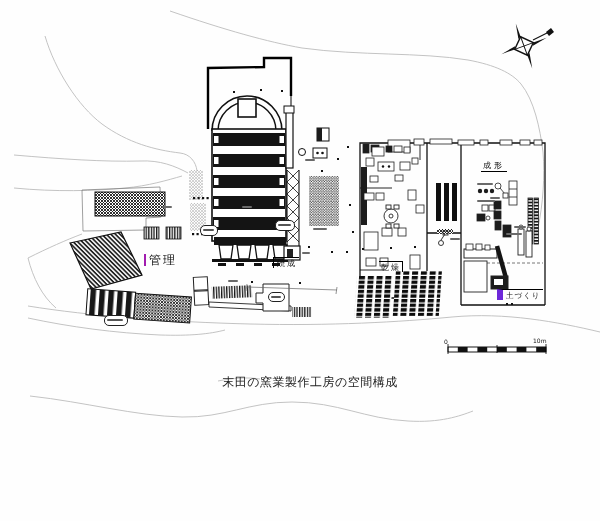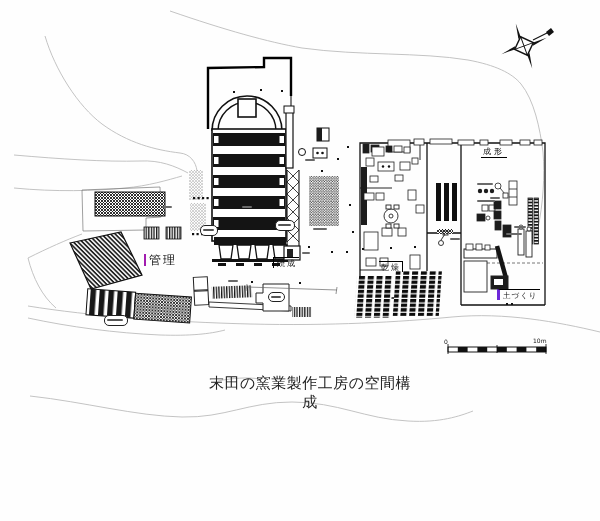--- a/index.html
+++ b/index.html
@@ -4,28 +4,28 @@
 <style>
   html,body{margin:0;padding:0;background:#fff;}
   .canvas{position:relative;width:600px;height:521px;background:#fefefe;overflow:hidden;
           font-family:"DejaVu Sans",sans-serif;}
   .canvas svg{position:absolute;left:0;top:0;}
   .lbl{position:absolute;color:#111;white-space:nowrap;line-height:1;}
   .lbl-firing{left:249px;top:257px;font-size:8px;letter-spacing:2px;
               border-left:1px solid #000;border-top:1px solid #000;padding:2px 2px 0 3px;margin-left:24px;}
   .lbl-drying{left:379px;top:261px;font-size:8px;letter-spacing:2px;
               border-top:1px solid #000;border-right:1px solid #000;padding:2px 1px 0 2px;}
-  .lbl-forming{left:481px;top:148px;font-size:8px;letter-spacing:3px;
+  .lbl-forming{left:481px;top:162px;font-size:8px;letter-spacing:3px;
                border-bottom:1px solid #000;padding:0 2px 1px 2px;}
   .lbl-clay{left:497px;top:289px;font-size:7.5px;letter-spacing:1px;
-            border-left:3px solid #6d28d9;border-top:1px solid #000;padding:2px 2px 0 3px;}
+            border-left:6px solid #6d28d9;border-top:1px solid #000;padding:2px 2px 0 3px;}
   .lbl-mgmt{left:144px;top:254px;font-size:12px;letter-spacing:2px;
             border-left:2px solid #a21caf;padding:0 0 0 3px;}
   .caption{position:absolute;left:205px;top:374px;width:210px;text-align:center;
-           font-size:15px;letter-spacing:0.5px;color:#222;}
+           font-size:12px;letter-spacing:0.5px;color:#222;}
   .scale-num{position:absolute;font-size:6px;color:#111;}
   .s0{left:444px;top:338px;} .s10{left:533px;top:337px;}
   .mud{position:absolute;height:2px;background:#6a6a6a;border-radius:1px;}
   .oval{position:absolute;border:1px solid #222;border-radius:5px;background:#fff;}
   .oval .mud{position:absolute;left:2px;top:3px;height:2px;background:#555;}
 </style>
 </head>
 <body>
 
 <div class="canvas">

